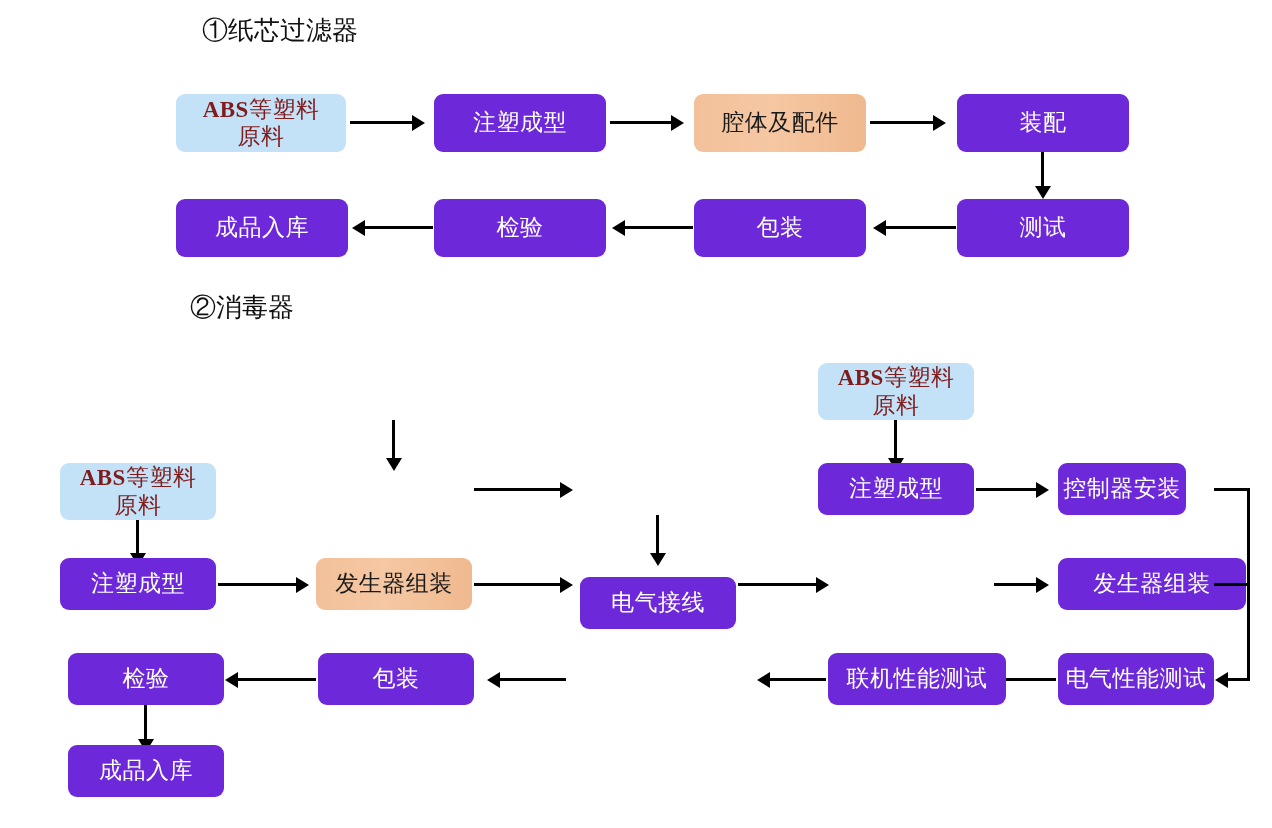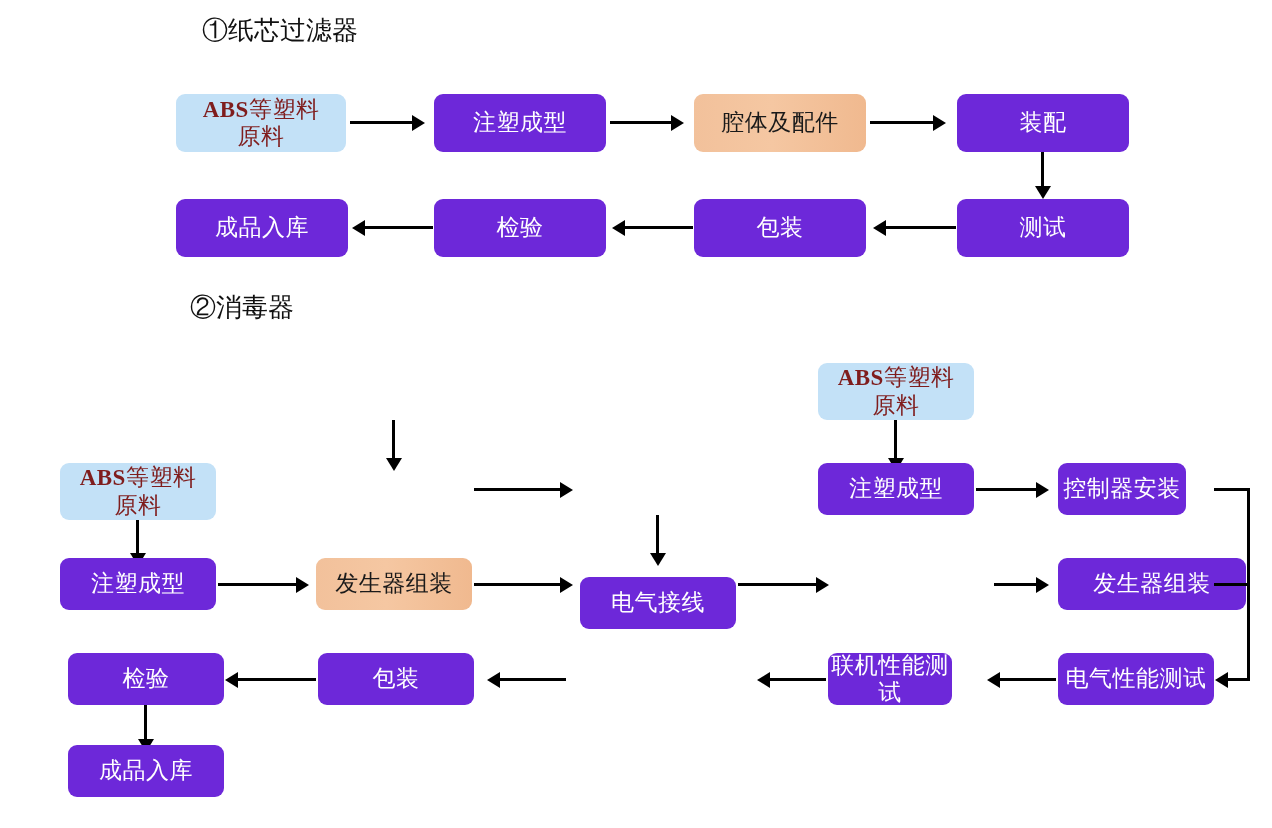--- a/index.html
+++ b/index.html
@@ -204,21 +204,21 @@
   <div class="line-v" style="left:1247px; top:488px; height:192px;"></div>
   <div class="line-h" style="left:1228px; top:678px; width:22px;"></div>
   <div class="arrow left" style="left:1215px; top:672px;"></div>
 
   <div class="node dark" style="left:1058px; top:653px; width:156px; height:52px;">
     <span>电气性能测试</span>
   </div>
   <div class="line-h" style="left:1000px; top:678px; width:56px;"></div>
   <div class="arrow left" style="left:987px; top:672px;"></div>
 
-  <div class="node dark" style="left:828px; top:653px; width:124px; height:52px;">
+  <div class="node dark" style="left:828px; top:653px; width:178px; height:52px;">
     <span>联机性能测试</span>
   </div>
   <div class="line-h" style="left:770px; top:678px; width:56px;"></div>
   <div class="arrow left" style="left:757px; top:672px;"></div>
 
   <div class="line-h" style="left:500px; top:678px; width:66px;"></div>
   <div class="arrow left" style="left:487px; top:672px;"></div>
 
   <div class="node dark" style="left:318px; top:653px; width:156px; height:52px;">
     <span>包装</span>

